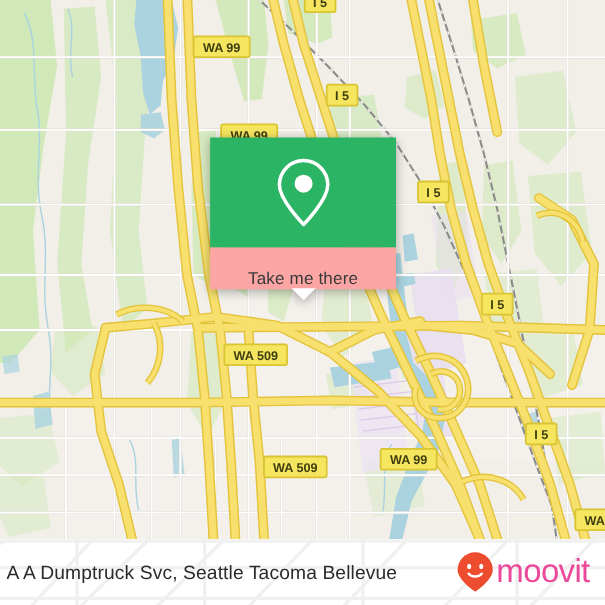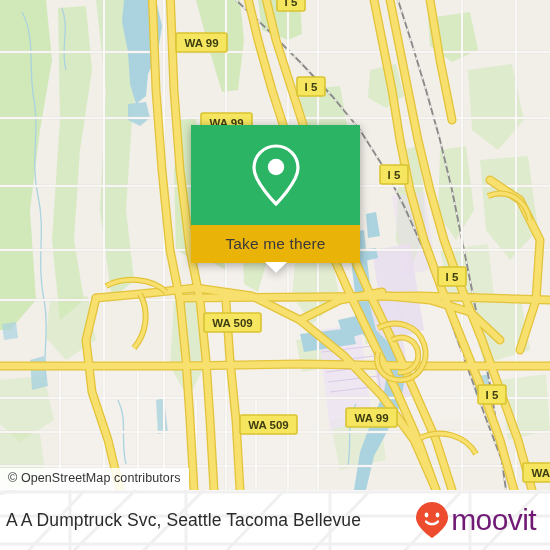--- a/index.html
+++ b/index.html
@@ -16,38 +16,38 @@
   
   .attribution { position:absolute; left:0; bottom:0; height:22px;
       background:rgba(255,255,255,0.86); padding:3px 8px 0 8px;
       font-size:12.5px; color:#333; letter-spacing:0.1px; white-space:nowrap; }
 
   
   #card { position:absolute; left:191px; top:125px; width:169px; height:138px;
           filter:drop-shadow(0 2px 5px rgba(0,0,0,0.32)); }
   .card-img { width:100%; height:100px; background:#2bb464;
               display:flex; align-items:center; justify-content:center; }
-  .card-bar { width:100%; height:38px; background:#eab308;
-              display:flex; align-items:center; justify-content:center; }
+  .card-bar { width:100%; height:38px; background:#fca5a5;
+              display:flex; align-items:flex-end; justify-content:center; }
   .card-bar span { font-size:15.5px; color:#3a3a3a; letter-spacing:0.15px; }
   .card-tail { position:absolute; left:50%; transform:translateX(-50%);
                bottom:-10px; width:0; height:0;
                border-left:11px solid transparent; border-right:11px solid transparent;
                border-top:11px solid #fff; }
 
   
   #footer { position:absolute; left:0; top:490px; width:550px; height:60px;
             background:#fff; overflow:hidden; }
   #footer-bg { position:absolute; left:0; top:0; width:550px; height:60px; opacity:1; }
   .footer-inner { position:relative; width:100%; height:100%;
                   display:flex; align-items:center; justify-content:space-between;
                   padding:0 14px 0 6px; }
   .footer-title { font-size:17.5px; color:#2b2b2b; letter-spacing:0.1px; white-space:nowrap; }
   .brand { display:flex; align-items:center; gap:2px; }
-  .brand-word { font-size:30px; color:#701a75; letter-spacing:-0.6px;
+  .brand-word { font-size:30px; color:#ec4899; letter-spacing:-0.6px;
                 font-weight:400; line-height:1; }
 </style>
 </head>
 <body>
 
 <div id="app">
 
   <div id="map">
     <svg width="550" height="490" viewBox="0 0 550 490">
       <defs>
@@ -296,21 +296,20 @@
 
           <g>
             <rect x="523" y="463" width="51" height="19" rx="2" fill="#f5e55f" stroke="#d9c431" stroke-width="1.6"></rect>
             <text x="548.5" y="477" text-anchor="middle" fill="#3e3e10">WA 99</text>
           </g>
         </g>
 
       </g>
     </svg>
 
-    <div class="attribution">© OpenStreetMap contributors</div>
   </div>
 
   <div id="card">
     <div class="card-img">
       <svg width="54" height="66" viewBox="0 0 54 66">
         <path d="M27,4 C14.8,4 5,13.8 5,26 C5,40 27,62 27,62 C27,62 49,40 49,26 C49,13.8 39.2,4 27,4 Z" fill="none" stroke="#ffffff" stroke-width="3.2" stroke-linejoin="round"></path>
         <circle cx="27" cy="25" r="8.2" fill="#ffffff"></circle>
       </svg>
     </div>
     <div class="card-bar">

